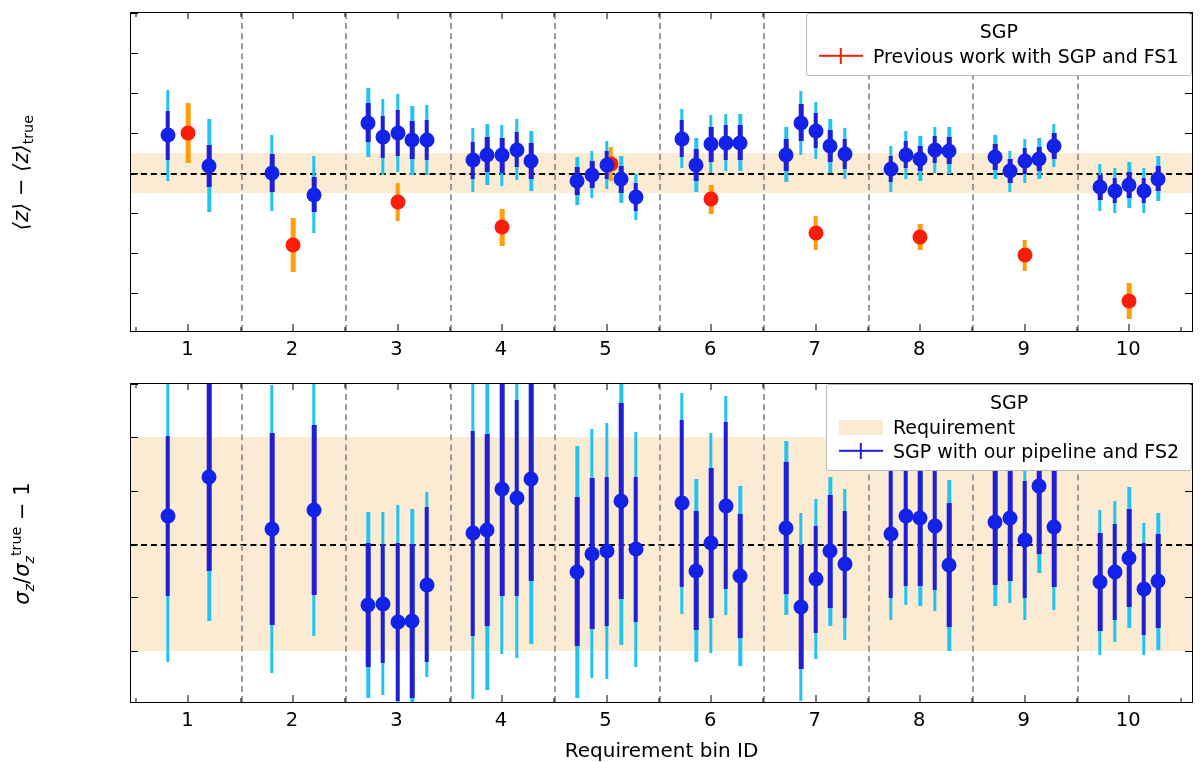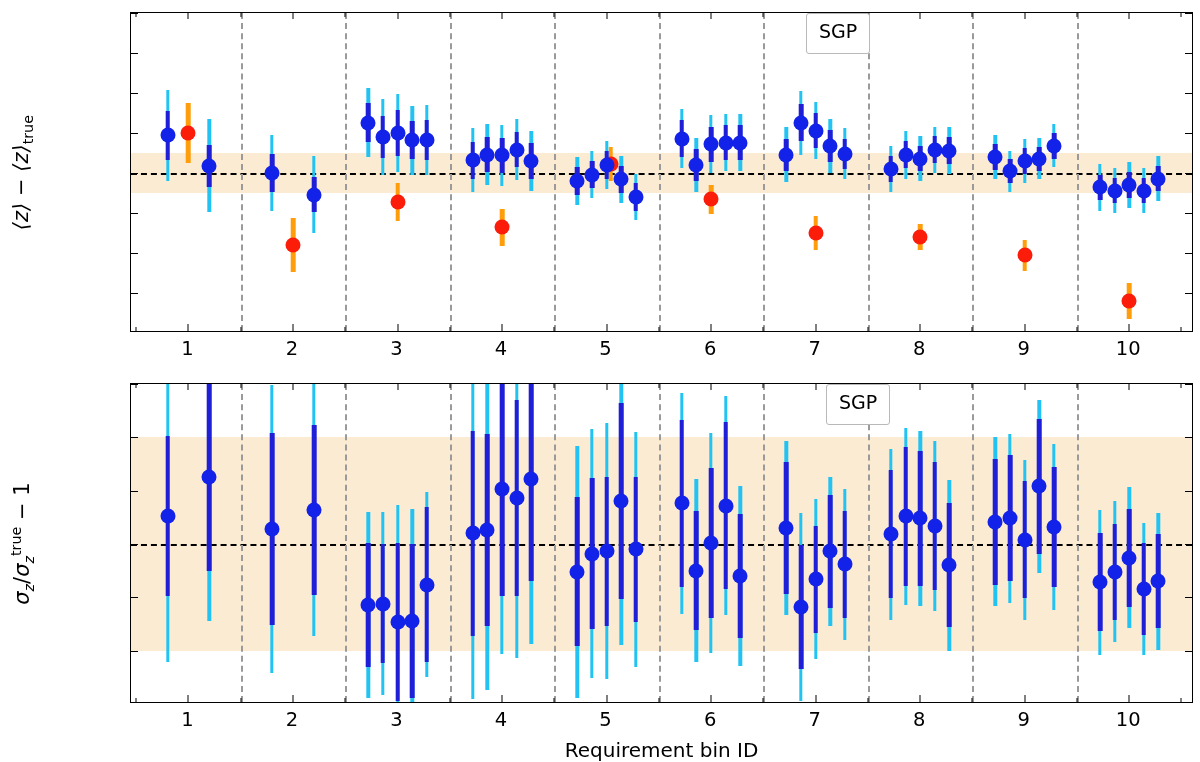--- a/index.html
+++ b/index.html
@@ -495,24 +495,36 @@
       <div class="marker blue" style="left: 1027.46px; top: 197.333px;"></div>
     </div>
   <div id="bottom-ylabel-holder">
       <div class="axis-ylabel" style="left: -39px; top: 528.5px; transform: rotate(-90deg); position: absolute;"><span class="mathi">σ</span><sub class="mathi">z</sub>/<span class="mathi">σ</span><sub class="mathi">z</sub><sup>true</sup> − 1</div>
     </div>
 
   <div class="axis-xlabel" id="xlabel" style="left: 661.5px; top: 738px;">Requirement bin ID</div>
 
   <div class="legend" id="legend-top" style="left: 806px; top: 13px;">
     <div class="title">SGP</div>
+    <div class="row">
+      <span class="swatch-bar sw-red"></span>
+      <span>Previous work with SGP and FS1</span>
+    </div>
   </div>
 
   <div class="legend" id="legend-bottom" style="left: 826px; top: 384px;">
     <div class="title">SGP</div>
+    <div class="row">
+      <span class="swatch-band"></span>
+      <span>Requirement</span>
+    </div>
+    <div class="row">
+      <span class="swatch-bar sw-blue"></span>
+      <span>SGP with our pipeline and FS2</span>
+    </div>
   </div>
 
 <div class="xticklabel" style="left: 187.488px; top: 708px;">1</div>
     <div class="xticklabel" style="left: 292.011px; top: 708px;">2</div>
     <div class="xticklabel" style="left: 396.534px; top: 708px;">3</div>
     <div class="xticklabel" style="left: 501.057px; top: 708px;">4</div>
     <div class="xticklabel" style="left: 605.58px; top: 708px;">5</div>
     <div class="xticklabel" style="left: 710.103px; top: 708px;">6</div>
     <div class="xticklabel" style="left: 814.626px; top: 708px;">7</div>
     <div class="xticklabel" style="left: 919.149px; top: 708px;">8</div>

